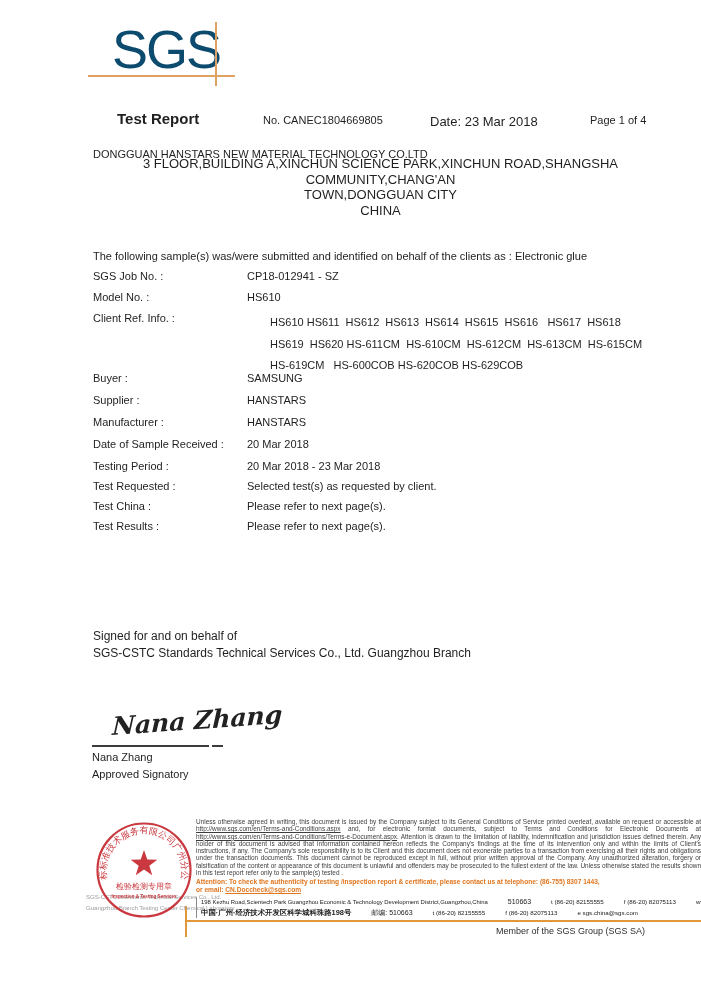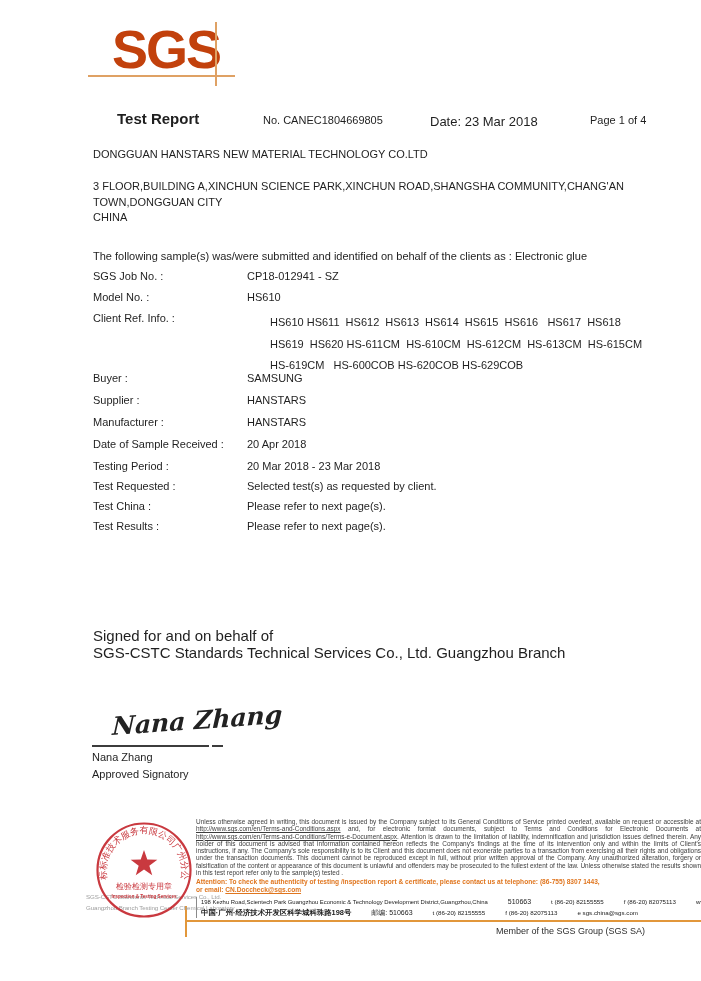--- a/index.html
+++ b/index.html
@@ -1,44 +1,44 @@
 <!DOCTYPE html>
 <html><head>
 <meta charset="utf-8">
 <style>
   * { margin:0; padding:0; box-sizing:border-box; }
   html,body { background:#ffffff; }
   body { font-family:"Liberation Sans","DejaVu Sans",sans-serif; color:#1f1f1f; }
   #page { position:relative; width:701px; height:981px; background:#ffffff; overflow:hidden; }
 
   
-  .logo-text { position:absolute; left:112px; top:18px; font-size:54px; font-weight:bold; letter-spacing:-2px; color:#c2410c; font-family:"Liberation Sans",sans-serif; }
+  .logo-text { position:absolute; left:112px; top:18px; font-size:54px; font-weight:normal; letter-spacing:-2px; color:#0c4a6e; font-family:"Liberation Sans",sans-serif; }
   .logo-hline { position:absolute; left:88px; top:75px; width:147px; height:2px; background:#dfa164; }
   .logo-vline { position:absolute; left:215px; top:22px; width:2px; height:64px; background:#dfa164; }
 
   
   .hdr-title { position:absolute; left:93px; top:110px; font-size:15px; font-weight:bold;margin-left:24px; }
   .hdr-no   { position:absolute; left:263px; top:114px; font-size:11px; }
   .hdr-date { position:absolute; left:430px; top:114px; font-size:13px; }
   .hdr-page { position:absolute; left:575px; top:114px; font-size:11px;padding-left:15px; }
 
   
   .client-name { position:absolute; left:93px; top:148px; font-size:11px; }
-  .client-addr { position:absolute; left:93px; top:179px; width:575px; font-size:11px; line-height:15.5px; }
+  .client-addr { position:absolute; left:93px; top:156px; width:575px; font-size:13px; line-height:15.5px;text-align:center; }
 
   .intro { position:absolute; left:93px; top:250px; font-size:11px; }
 
   
   .kv { position:absolute; left:93px; font-size:11px; white-space:nowrap; }
   .kv .lbl { display:inline-block; width:154px; vertical-align:top; }
   .kv .val { white-space:pre-wrap; }
   .kv .val.multi { display:inline-block; line-height:21.5px;margin-left:23px; }
 
   
-  .signed { position:absolute; left:93px; top:628px; font-size:15px; line-height:16.5px; }
+  .signed { position:absolute; left:93px; top:628px; font-size:12px; line-height:16.5px; }
   .handwriting { position:absolute; left:112px; top:706px; font-family:"DejaVu Serif",serif; font-style:italic; font-weight:bold; font-size:25px; color:#222; transform:rotate(-4deg) skewX(-6deg); }
   .sig-line { position:absolute; left:92px; top:745px; width:117px; height:2px; background:#3c3c3c; }
   .sig-dash { position:absolute; left:212px; top:745px; width:11px; height:2px; background:#3c3c3c; }
   .sig-name { position:absolute; left:92px; top:751px; font-size:11px; }
   .sig-title { position:absolute; left:92px; top:768px; font-size:11px; }
 
   
   .stamp { position:absolute; left:94px; top:820px; width:100px; height:100px; opacity:.9; z-index:3; }
   .understamp { position:absolute; left:86px; top:892px; font-size:6.2px; line-height:10.5px; color:#9e9e9e; letter-spacing:-0.1px; white-space:nowrap; z-index:1; }
 
@@ -94,21 +94,21 @@
   <div class="kv" style="top:372px">
     <span class="lbl">Buyer :</span><span class="val">SAMSUNG</span>
   </div>
   <div class="kv" style="top:394px">
     <span class="lbl">Supplier :</span><span class="val">HANSTARS</span>
   </div>
   <div class="kv" style="top:416px">
     <span class="lbl">Manufacturer :</span><span class="val">HANSTARS</span>
   </div>
   <div class="kv" style="top:438px">
-    <span class="lbl">Date of Sample Received :</span><span class="val">20 Apr 2018</span>
+    <span class="lbl">Date of Sample Received :</span><span class="val">20 Mar 2018</span>
   </div>
   <div class="kv" style="top:460px">
     <span class="lbl">Testing Period :</span><span class="val">20 Mar 2018 - 23 Mar 2018</span>
   </div>
   <div class="kv" style="top:480px">
     <span class="lbl">Test Requested :</span><span class="val">Selected test(s) as requested by client.</span>
   </div>
   <div class="kv" style="top:500px">
     <span class="lbl">Test China :</span><span class="val">Please refer to next page(s).</span>
   </div>

